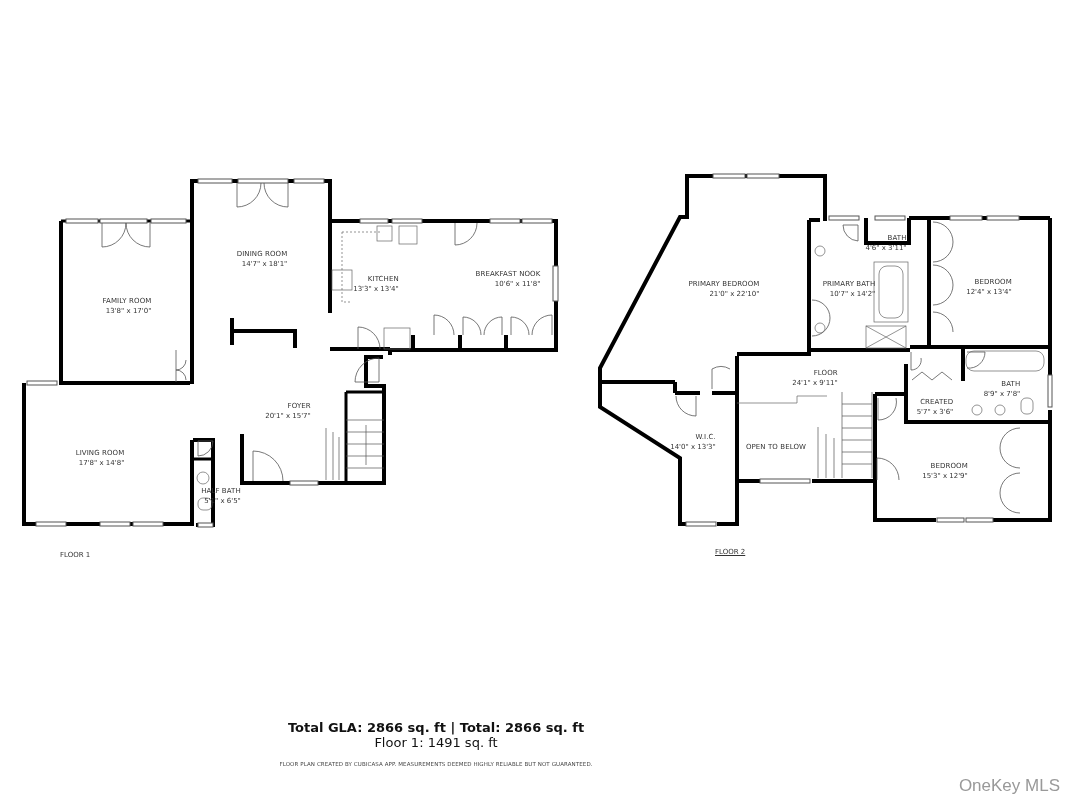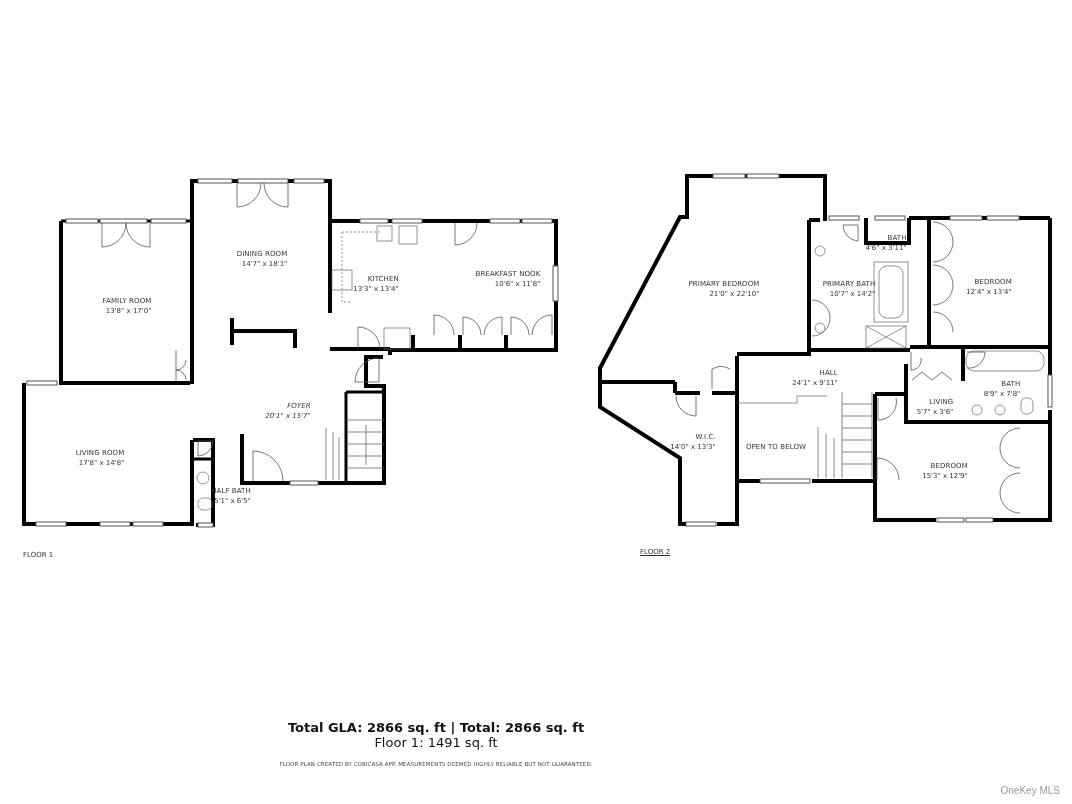--- a/index.html
+++ b/index.html
@@ -1,26 +1,26 @@
 <!DOCTYPE html>
 <html><head>
 <meta charset="utf-8">
 <style>
   html, body { margin: 0; padding: 0; background: #ffffff; }
   body { width: 1072px; height: 804px; position: relative; overflow: hidden; font-family: "DejaVu Sans", sans-serif; }
   svg.plan { position: absolute; left: 0; top: 0; }
   .rl { position: absolute; text-align: right; color: #333; font-size: 7px; line-height: 10px; white-space: nowrap; transform: translateX(-50%); }
   .rl .nm { display: block; letter-spacing: 0.1px; }
   .rl .dm { display: block; }
-  .fl { position: absolute; font-size: 7px; color: #333; }
+  .fl { position: absolute; font-size: 7px; color: #333; margin-left: 37px; }
   .summary { position: absolute; left: 0; width: 872px; top: 720px; text-align: center; color: #111; }
   .summary .t { font-weight: bold; font-size: 13px; line-height: 15px; }
   .summary .s { font-size: 13px; line-height: 15px; }
   .summary .disc { font-size: 5.5px; color: #444; margin-top: 11px; letter-spacing: 0.1px; }
-  .wm { position: absolute; right: 12px; bottom: 8px; color: #999; font-size: 10px; font-family: "Liberation Sans", sans-serif; margin-top: 8px; }
+  .wm { position: absolute; right: 12px; bottom: 8px; color: #999; font-size: 17px; font-family: "Liberation Sans", sans-serif; margin-top: 8px; }
 </style>
 </head>
 <body>
 
 <svg class="plan" width="1072" height="804" viewBox="0 0 1072 804">
   <g fill="none" stroke="#000" stroke-width="4" stroke-linejoin="miter">
 
     <polyline points="61,221 61,383 190,383"></polyline>
     <line x1="61" y1="221" x2="192" y2="221" stroke-width="3"></line>
 
@@ -196,29 +196,29 @@
   <span class="dm">14'7" x 18'1"</span>
 </div>
 <div class="rl" style="left:376px;top:274px;">
   <span class="nm">KITCHEN</span>
   <span class="dm">13'3" x 13'4"</span>
 </div>
 <div class="rl" style="left:508px;top:269px;">
   <span class="nm">BREAKFAST NOOK</span>
   <span class="dm">10'6" x 11'8"</span>
 </div>
-<div class="rl" style="left:288px;top:401px;font-style:italic;">
+<div class="rl" style="left:288px;top:401px;">
   <span class="nm">FOYER</span>
   <span class="dm">20'1" x 15'7"</span>
 </div>
 <div class="rl" style="left:100px;top:448px;">
   <span class="nm">LIVING ROOM</span>
   <span class="dm">17'8" x 14'8"</span>
 </div>
-<div class="rl" style="left:231px;top:486px;">
+<div class="rl" style="left:221px;top:486px;">
   <span class="nm">HALF BATH</span>
   <span class="dm">5'1" x 6'5"</span>
 </div>
 <div class="fl" style="left:23px;top:551px;">FLOOR 1</div>
 
 <div class="rl" style="left:724px;top:279px;">
   <span class="nm">PRIMARY BEDROOM</span>
   <span class="dm">21'0" x 22'10"</span>
 </div>
 <div class="rl" style="left:886px;top:233px;">
@@ -227,43 +227,43 @@
 </div>
 <div class="rl" style="left:849px;top:279px;">
   <span class="nm">PRIMARY BATH</span>
   <span class="dm">10'7" x 14'2"</span>
 </div>
 <div class="rl" style="left:989px;top:277px;">
   <span class="nm">BEDROOM</span>
   <span class="dm">12'4" x 13'4"</span>
 </div>
 <div class="rl" style="left:815px;top:368px;">
-  <span class="nm">HALL</span>
+  <span class="nm">FLOOR</span>
   <span class="dm">24'1" x 9'11"</span>
 </div>
 <div class="rl" style="left:935px;top:397px;">
-  <span class="nm">LIVING</span>
+  <span class="nm">CREATED</span>
   <span class="dm">5'7" x 3'6"</span>
 </div>
 <div class="rl" style="left:1002px;top:379px;">
   <span class="nm">BATH</span>
   <span class="dm">8'9" x 7'8"</span>
 </div>
 <div class="rl" style="left:693px;top:432px;">
   <span class="nm">W.I.C.</span>
   <span class="dm">14'0" x 13'3"</span>
 </div>
 <div class="rl" style="left:776px;top:442px;">
   <span class="nm">OPEN TO BELOW</span>
 </div>
 <div class="rl" style="left:945px;top:461px;">
   <span class="nm">BEDROOM</span>
   <span class="dm">15'3" x 12'9"</span>
 </div>
-<div class="fl" style="left:640px;top:548px;text-decoration:underline;">FLOOR 2</div>
+<div class="fl" style="left:678px;top:548px;text-decoration:underline;">FLOOR 2</div>
 
 <div class="summary">
   <div class="t">Total GLA: 2866 sq. ft | Total: 2866 sq. ft</div>
   <div class="s">Floor 1: 1491 sq. ft</div>
   <div class="disc">FLOOR PLAN CREATED BY CUBICASA APP. MEASUREMENTS DEEMED HIGHLY RELIABLE BUT NOT GUARANTEED.</div>
 </div>
 
 <div class="wm">OneKey MLS</div>
 
 </body></html>

